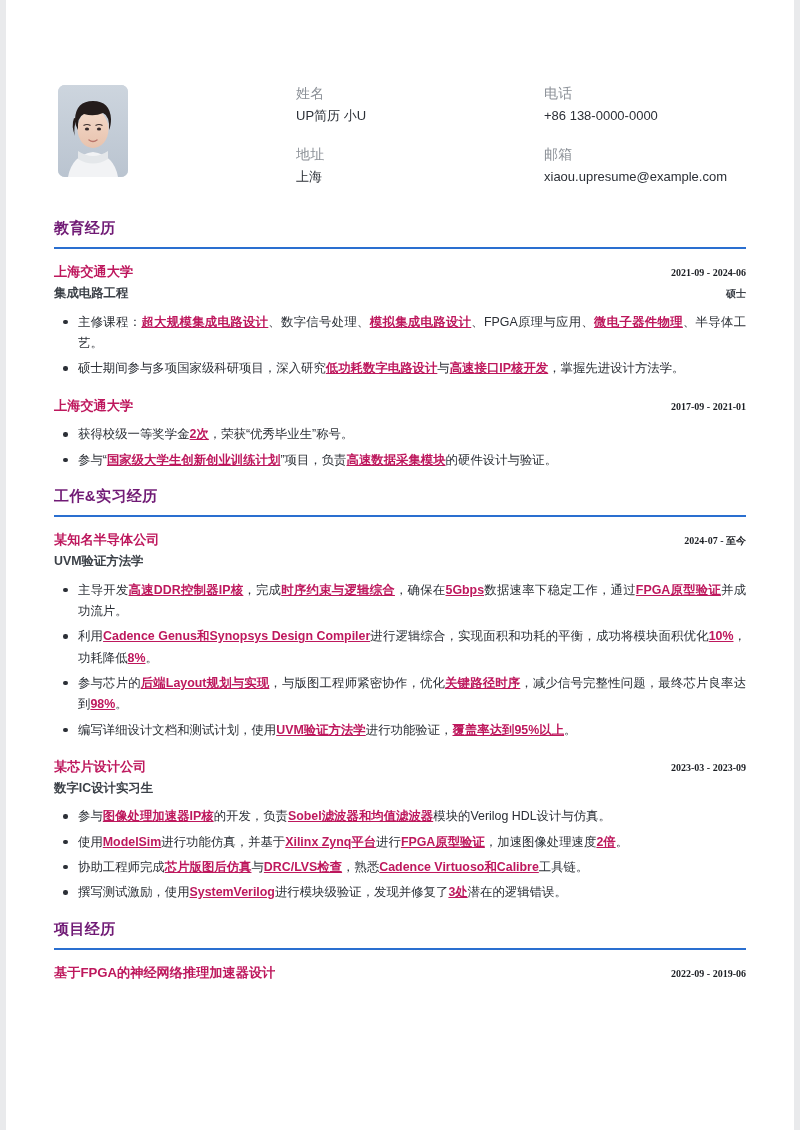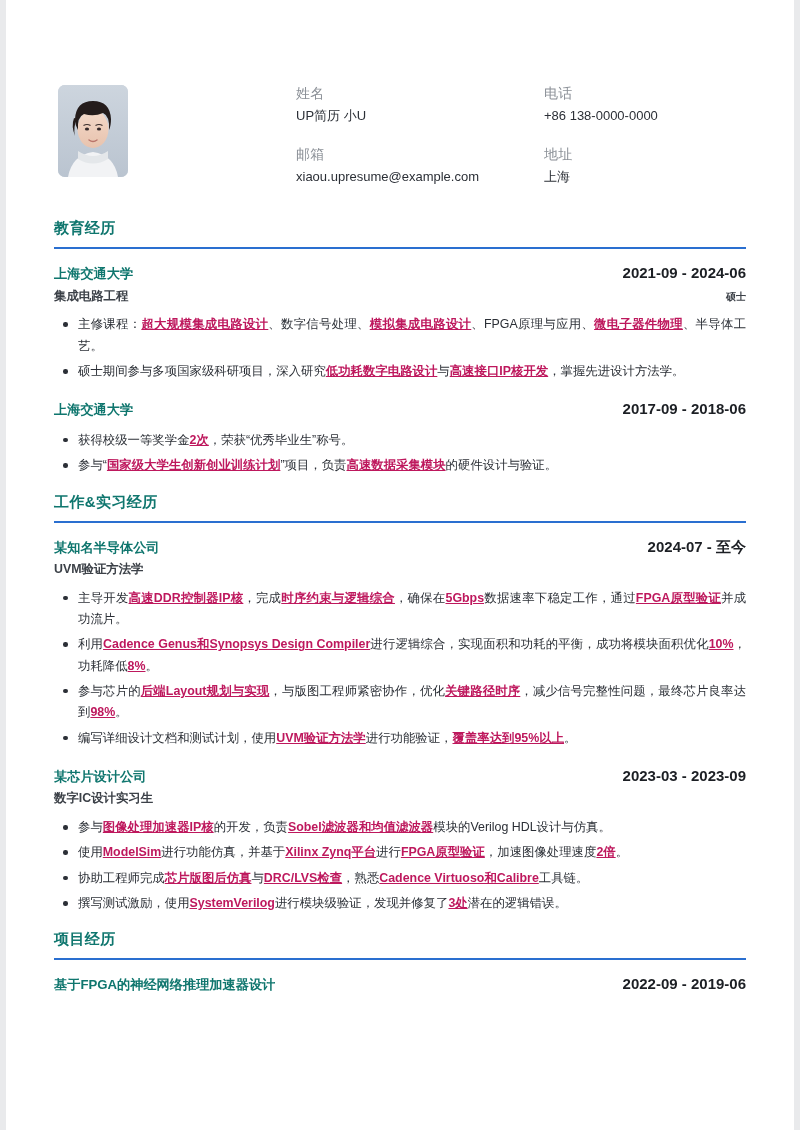--- a/index.html
+++ b/index.html
@@ -64,47 +64,48 @@
     color: #2b2f36;
     line-height: 1.35;
   }
 
   
   .section { margin-top: 8px; }
 
   .section-title {
     font-size: 15px;
     font-weight: bold;
-    color: #0f766e;
+    color: #701a75;
     letter-spacing: .4px;
     padding-bottom: 9px;
   }
   .section-rule {
     height: 2px;
     background: #2a6fd0;
     margin-bottom: 13px;
   }
 
   .entry-top {
     display: flex;
     justify-content: space-between;
     align-items: baseline;
   }
   .entry-org {
     font-size: 13.2px;
     font-weight: bold;
-    color: #0f766e;
+    color: #be185d;
     line-height: 1.5;
   }
   .entry-date {
-    font-size: 15px;
+    font-size: 10px;
     font-weight: bold;
     color: #1c1f24;
     white-space: nowrap;
     line-height: 1.5;
+    font-family: Liberation Serif, serif;
   }
 
   .entry-sub {
     display: flex;
     justify-content: space-between;
     align-items: baseline;
     margin-top: 2px;
     font-weight: bold;
   }
   .entry-role {
@@ -182,26 +183,26 @@
     <div class="contact-grid">
       <div>
         <div class="c-label">姓名</div>
         <div class="c-value">UP简历 小U</div>
       </div>
       <div>
         <div class="c-label">电话</div>
         <div class="c-value">+86 138-0000-0000</div>
       </div>
       <div>
+        <div class="c-label">地址</div>
+        <div class="c-value">上海</div>
+      </div>
+      <div>
         <div class="c-label">邮箱</div>
         <div class="c-value">xiaou.upresume@example.com</div>
-      </div>
-      <div>
-        <div class="c-label">地址</div>
-        <div class="c-value">上海</div>
       </div>
     </div>
   </div>
 
   <div id="sections-root">
       <div class="section">
         <div class="section-title">教育经历</div>
         <div class="section-rule"></div>
         <div class="entry-block">
           <div class="entry-top">
@@ -213,21 +214,21 @@
             <div class="entry-meta">硕士</div>
           </div>
           <ul class="bullets">
             <li>主修课程：<b>超大规模集成电路设计</b>、数字信号处理、<b>模拟集成电路设计</b>、FPGA原理与应用、<b>微电子器件物理</b>、半导体工艺。</li>
             <li>硕士期间参与多项国家级科研项目，深入研究<b>低功耗数字电路设计</b>与<b>高速接口IP核开发</b>，掌握先进设计方法学。</li>
           </ul>
         </div>
         <div class="entry-block">
           <div class="entry-top">
             <div class="entry-org">上海交通大学</div>
-            <div class="entry-date">2017-09 - 2018-06</div>
+            <div class="entry-date">2017-09 - 2021-01</div>
           </div>
           <ul class="bullets">
             <li>获得校级一等奖学金<b>2次</b>，荣获“优秀毕业生”称号。</li>
             <li>参与“<b>国家级大学生创新创业训练计划</b>”项目，负责<b>高速数据采集模块</b>的硬件设计与验证。</li>
           </ul>
         </div>
       </div>
       <div class="section">
         <div class="section-title">工作&amp;实习经历</div>
         <div class="section-rule"></div>

